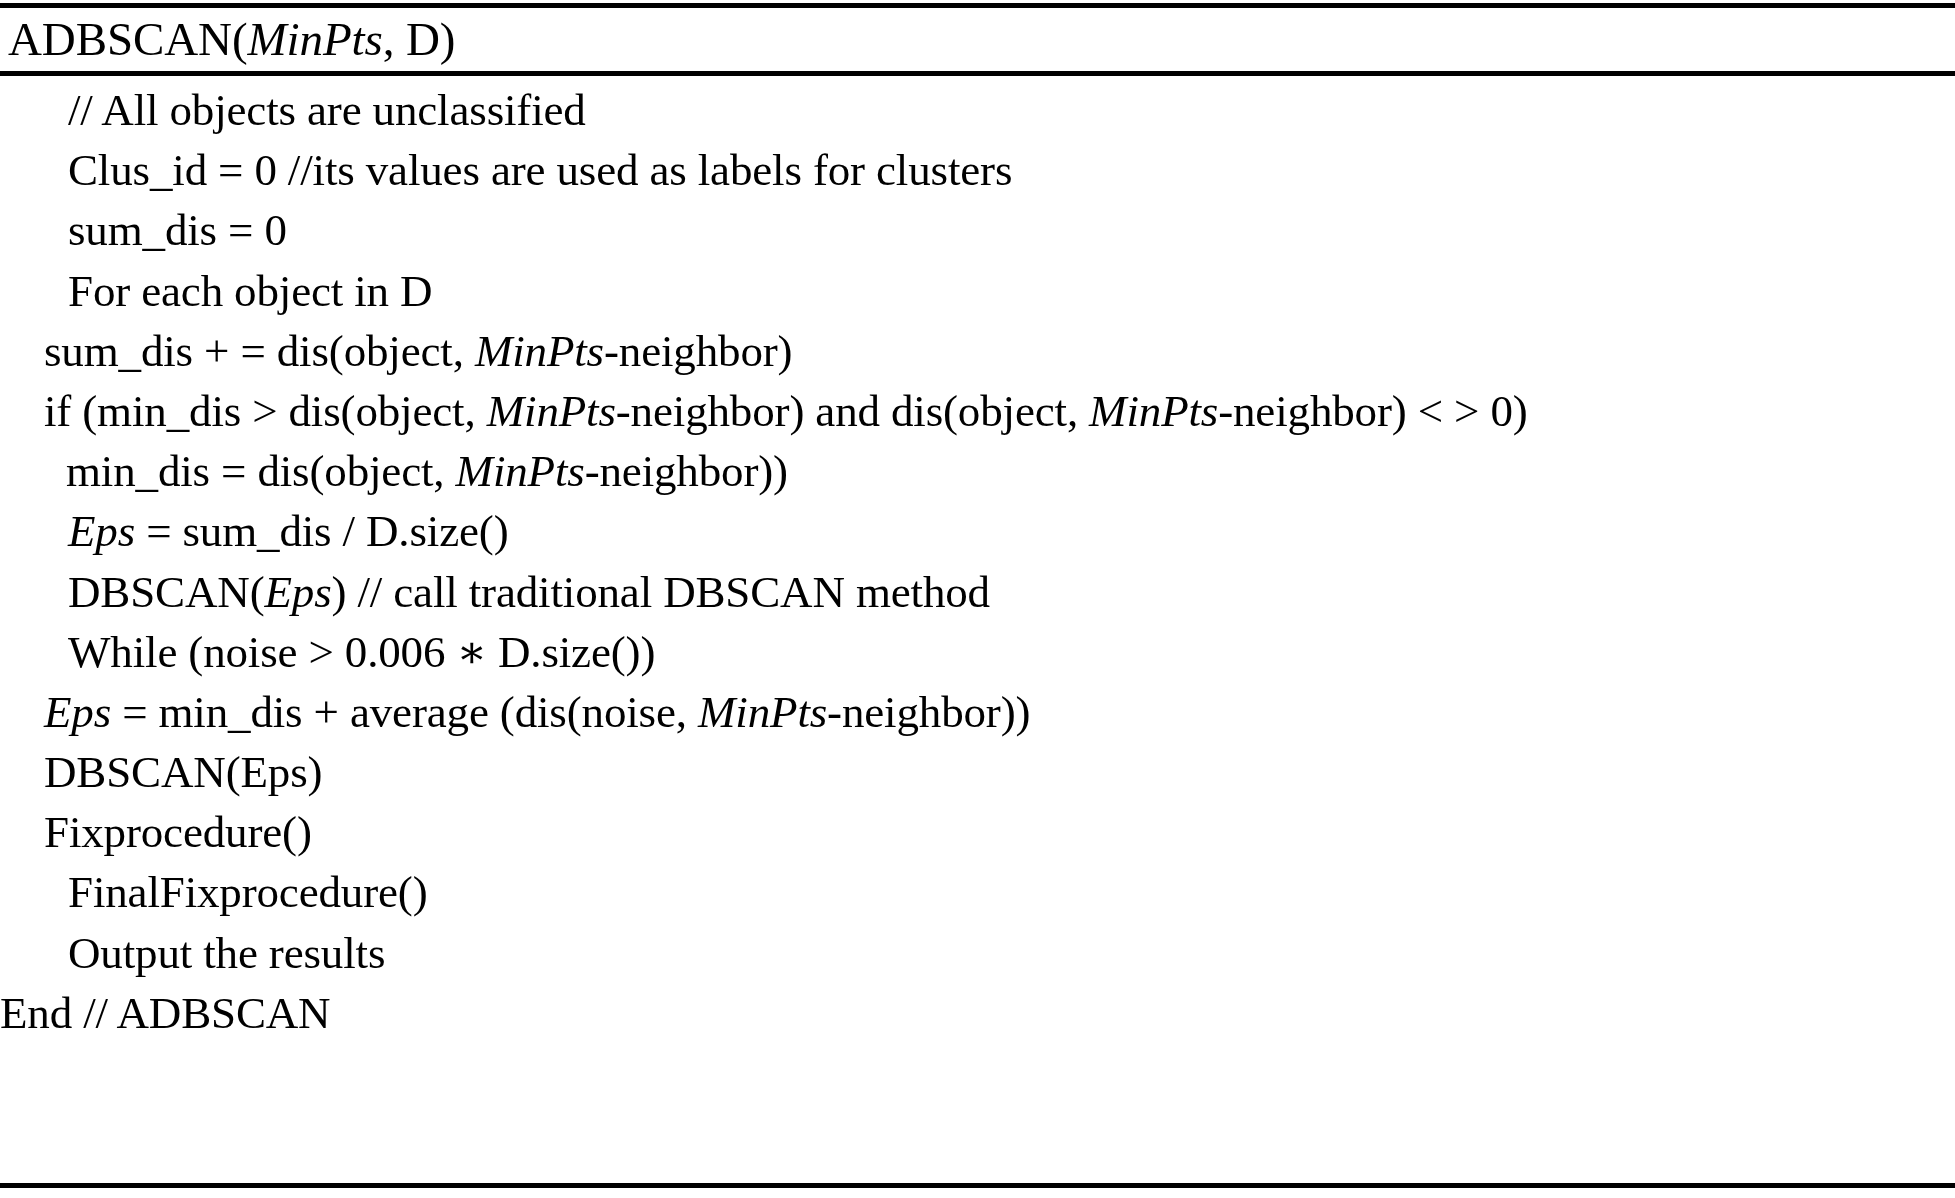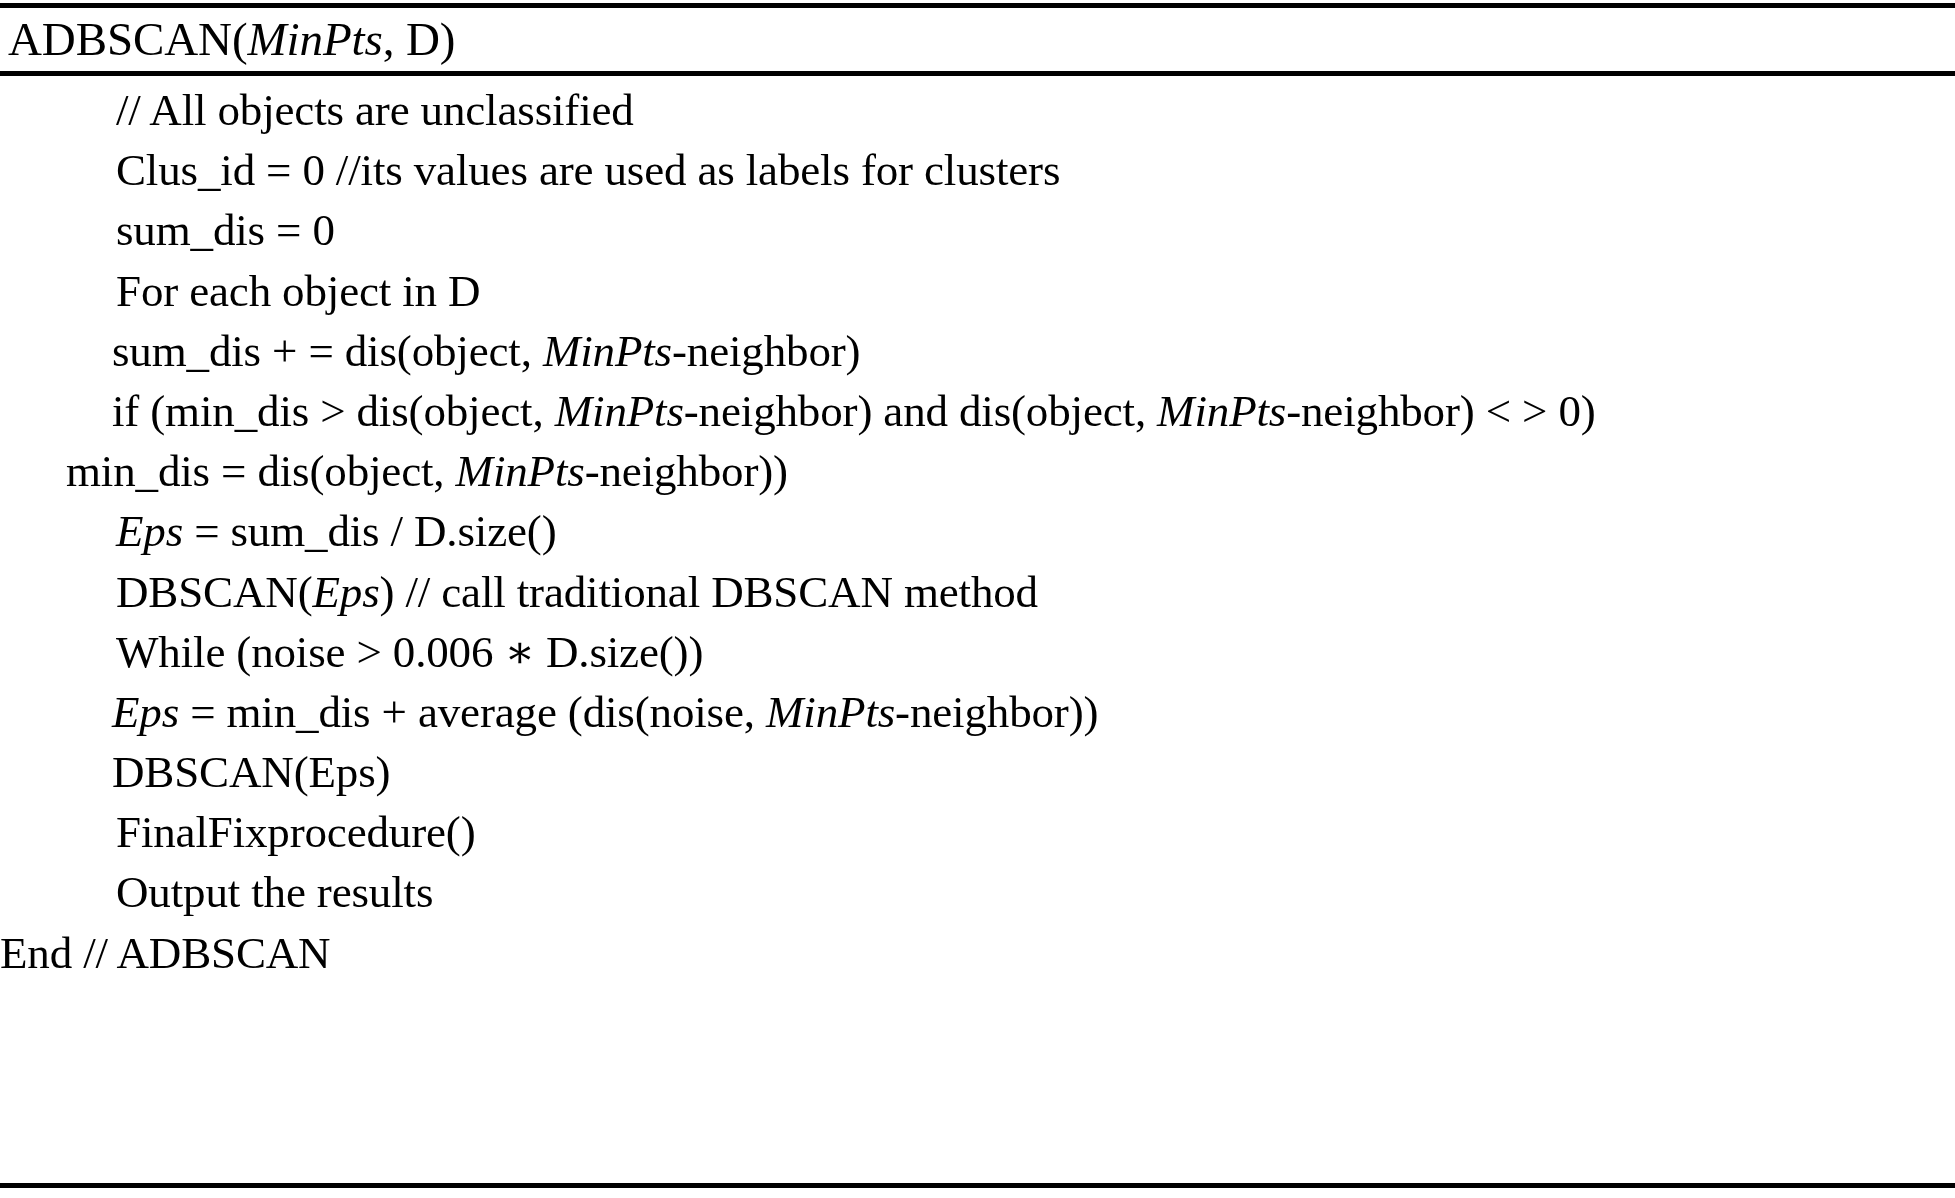--- a/index.html
+++ b/index.html
@@ -52,22 +52,22 @@
   }
   .line {
     font-size: 45px;
     line-height: 60.2px;
     white-space: nowrap;
     letter-spacing: -0.15px;
     height: 60.2px;
   }
   
   .ind-0 {  }
-  .ind-1 { padding-left: 68px; margin-left: 48px;  }
-  .ind-2 { padding-left: 112px; }
+  .ind-1 { padding-left: 68px;  }
+  .ind-2 { padding-left: 44px; }
   .ind-3 { padding-left: 66px; }
 
   .it { font-style: italic; }
 </style>
 </head>
 <body>
 
 <div class="algorithm">
 
   <div class="rule rule-top"></div>
@@ -82,20 +82,21 @@
       <div class="line ind-1"><span>sum_dis = 0</span></div>
       <div class="line ind-1"><span>For each object in D</span></div>
       <div class="line ind-2"><span>sum_dis + = dis(object, </span><span class="it">MinPts</span><span>-neighbor)</span></div>
       <div class="line ind-2"><span>if (min_dis &gt; dis(object, </span><span class="it">MinPts</span><span>-neighbor) and dis(object, </span><span class="it">MinPts</span><span>-neighbor) &lt; &gt; 0)</span></div>
       <div class="line ind-3"><span>min_dis = dis(object, </span><span class="it">MinPts</span><span>-neighbor))</span></div>
       <div class="line ind-1"><span class="it">Eps</span><span> = sum_dis / D.size()</span></div>
       <div class="line ind-1"><span>DBSCAN(</span><span class="it">Eps</span><span>) // call traditional DBSCAN method</span></div>
       <div class="line ind-1"><span>While (noise &gt; 0.006 ∗ D.size())</span></div>
       <div class="line ind-2"><span class="it">Eps</span><span> = min_dis + average (dis(noise, </span><span class="it">MinPts</span><span>-neighbor))</span></div>
       <div class="line ind-2"><span>DBSCAN(Eps)</span></div>
+      <div class="line ind-2"><span>Fixprocedure()</span></div>
       <div class="line ind-1"><span>FinalFixprocedure()</span></div>
       <div class="line ind-1"><span>Output the results</span></div>
       <div class="line ind-0"><span>End // ADBSCAN</span></div>
     </div>
 
   <div class="rule rule-bottom"></div>
 
 </div>
 
 </body></html>

